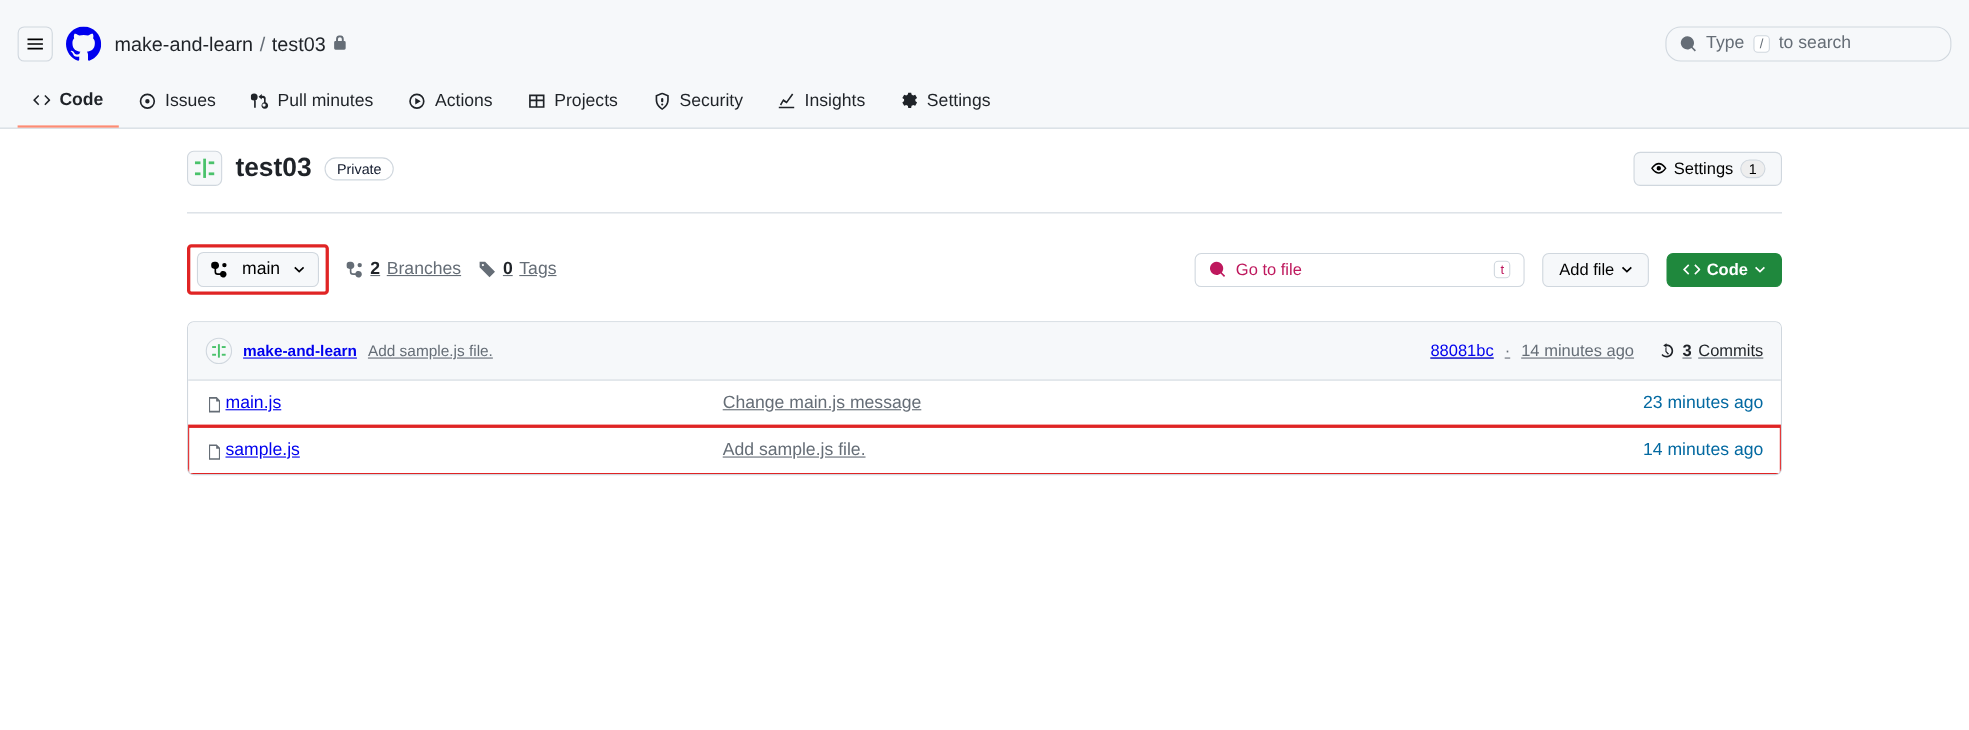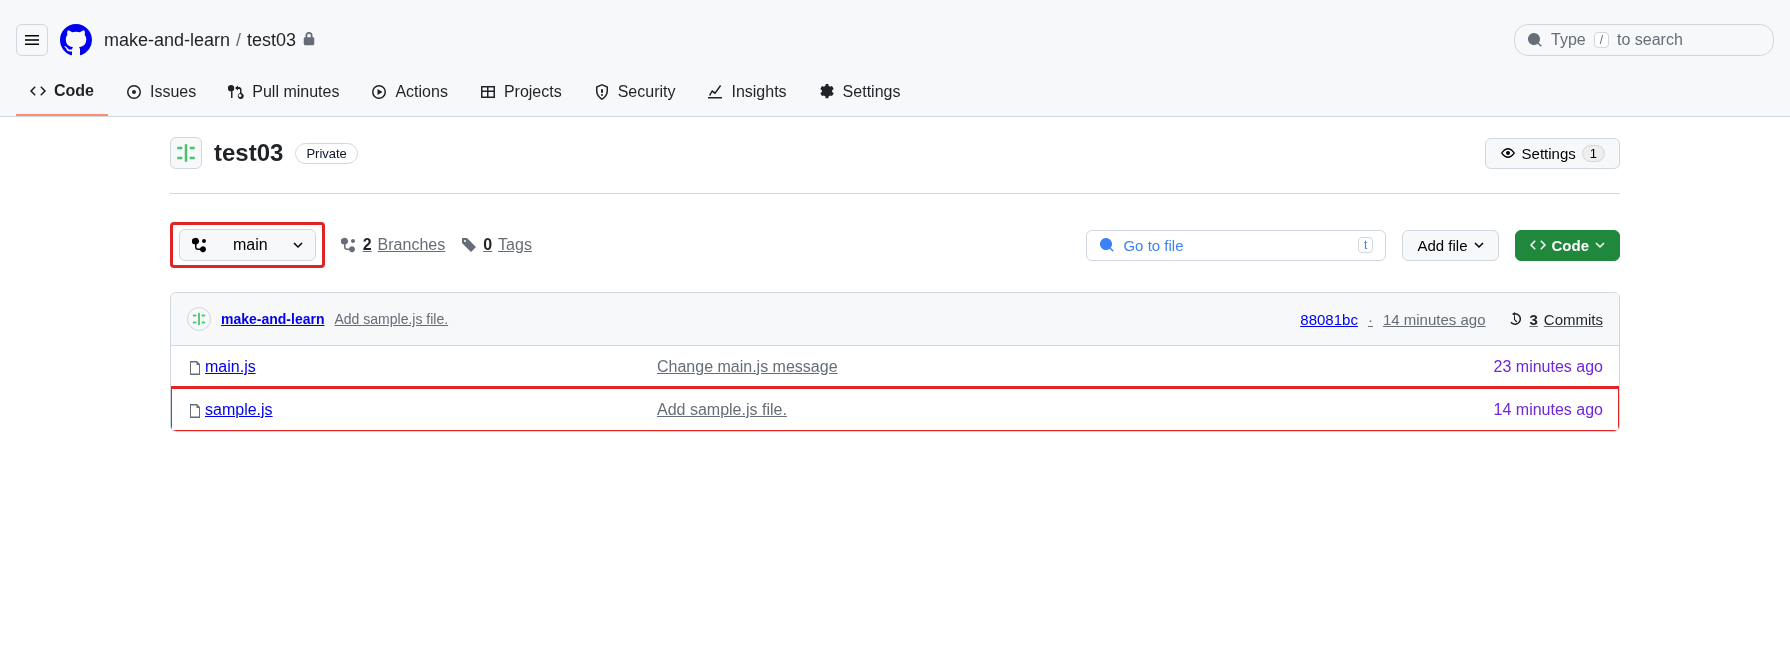--- a/index.html
+++ b/index.html
@@ -21,34 +21,34 @@
 .main { padding: 20px 170px; }
 .repo-header { display: flex; align-items: center; gap: 12px; border-bottom: 1px solid #d0d7de; padding-bottom: 24px; }
 .repo-avatar { width: 32px; height: 32px; border: 1px solid #d0d7de; border-radius: 6px; display:flex; align-items:center; justify-content:center; background:#f6f8fa;}
 .repo-name { font-size: 24px; font-weight: 600; }
 .badge { border: 1px solid #d0d7de; border-radius: 2em; padding: 2px 10px; font-size: 13px; color: #0f172a; }
 .btn { display: inline-flex; align-items: center; gap: 6px; border: 1px solid #d0d7de; border-radius: 6px; padding: 6px 14px; background: #f6f8fa; font-size: 15px; cursor: pointer; }
 .btn.green { background: #1f883d; color: #fff; border-color: #1f883d; font-weight: 600; }
 .counter { display:inline-block; background:#eee; border-radius: 1em; padding:0 7px; font-size:13px; border:1px solid #d0d7de;}
 .toolbar { display: flex; align-items: center; gap: 16px; margin-top: 28px; }
 .branch-box { border: 3px solid #e02424; padding: 4px 6px; border-radius: 4px; }
-.branch-btn { display:inline-flex; align-items:center; gap:25px; border:1px solid #d0d7de; border-radius:6px; padding:6px 12px; background:#f6f8fa; font-size:16px; }
+.branch-btn { display:inline-flex; align-items:center; gap:12px; border:1px solid #d0d7de; border-radius:6px; padding:6px 12px; background:#f6f8fa; font-size:16px; }
 .meta-link { display:inline-flex; align-items:center; gap:6px; color:#656d76; font-size:16px; }
 .meta-link b { color:#1f2328; font-weight:600; }
-.file-search { display:flex; align-items:center; gap:8px; border:1px solid #d0d7de; border-radius:6px; padding:6px 12px; color:#3b82f6; min-width:300px; font-size:15px;justify-content:flex-end; }
+.file-search { display:flex; align-items:center; gap:8px; border:1px solid #d0d7de; border-radius:6px; padding:6px 12px; color:#be185d; min-width:300px; font-size:15px;justify-content:flex-end; }
 .file-search .kbd { margin-left:auto; }
 .file-list { border:1px solid #d0d7de; border-radius:6px; margin-top: 24px; overflow:hidden; }
 .file-list-header { display:flex; align-items:center; gap:10px; padding:14px 16px; background:#f6f8fa; }
 .file-list-header .author { font-weight:600; }
 .file-list-header .msg { color:#656d76; }
 .file-list-header .right { margin-left:auto; display:flex; align-items:center; gap:10px; color:#656d76; font-size:15px;text-decoration:underline; }
 .file-row { display:flex; align-items:center; gap:10px; padding:12px 16px; border-top:1px solid #d0d7de; }
 .file-row .fname { width: 460px; display:flex; align-items:flex-end; gap:2px; font-size:16px; }
 .file-row .fmsg { flex:1; color:#656d76; font-size:16px; }
-.file-row .ftime { color:#6d28d9; font-size:16px; }
+.file-row .ftime { color:#0369a1; font-size:16px; }
 .redbox { outline: 3px solid #e02424; outline-offset: -1px; }
 svg { fill: currentColor; }
 </style>
 </head>
 <body>
 
 <div class="topbar">
   <div class="topbar-row1">
     <button class="hamburger">
       <svg width="16" height="16" viewBox="0 0 16 16">

